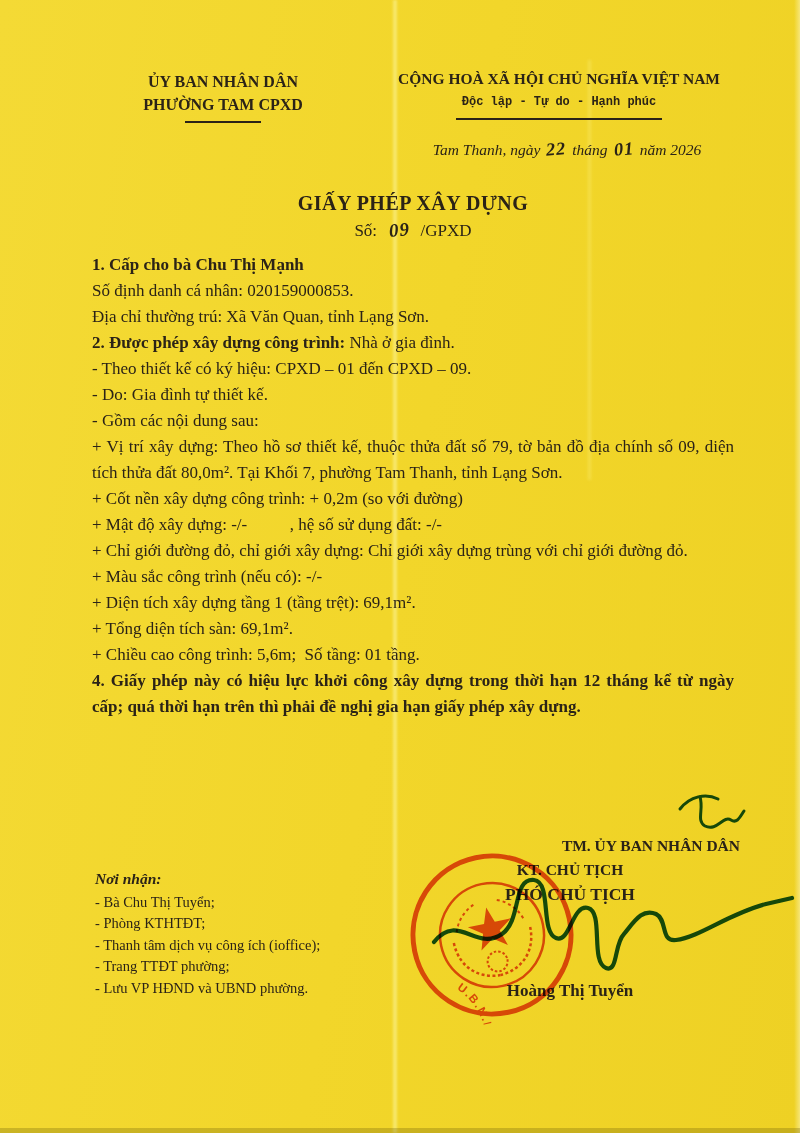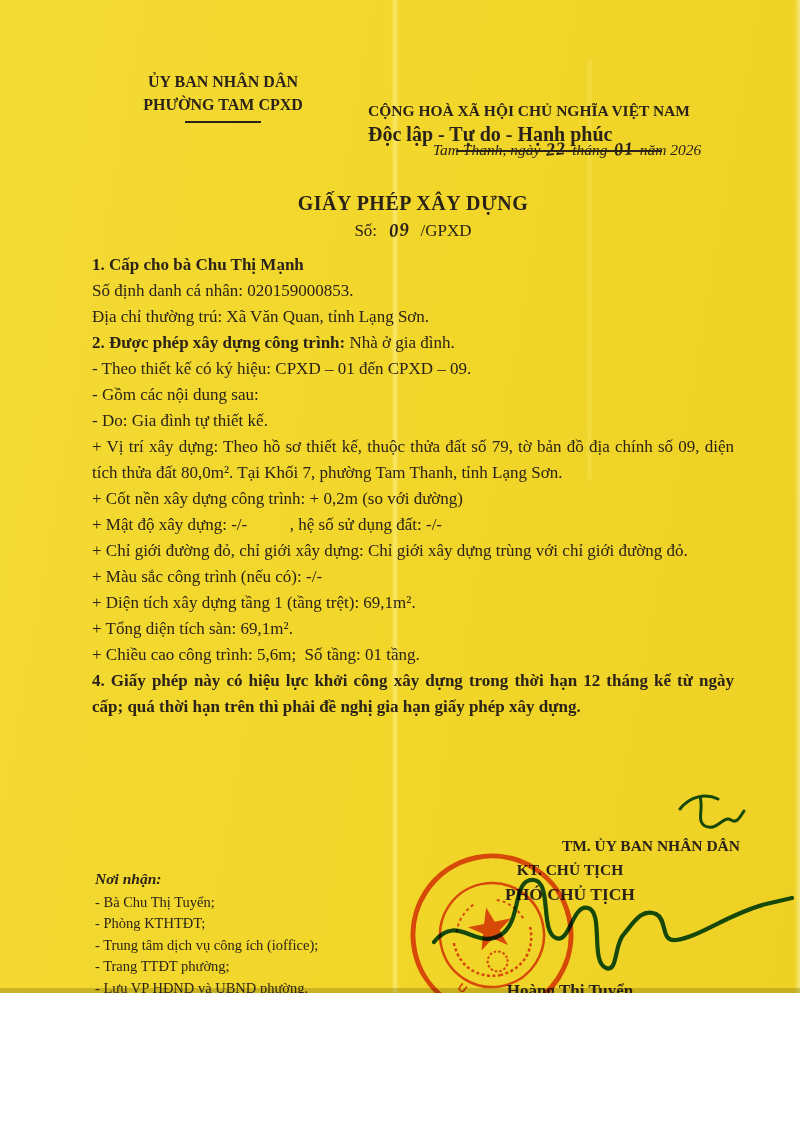--- a/index.html
+++ b/index.html
@@ -1,32 +1,32 @@
 <!DOCTYPE html>
 <html><head>
 <meta charset="utf-8">
 <style>
   html,body{margin:0;padding:0;}
   .page{
-    position:relative;width:800px;height:993px;overflow:hidden;
+    position:relative;width:800px;height:1133px;overflow:hidden;
     background:linear-gradient(100deg,#f4da35 0%,#f2d62a 50%,#eed124 100%);
     font-family:"Liberation Serif","DejaVu Serif",serif;
     color:#2b2317;
   }
   
   .fold-v{position:absolute;top:0;bottom:0;width:4px;background:#f9eb74;opacity:.85;filter:blur(1px);}
   .fold-v2{position:absolute;top:60px;height:420px;width:3px;background:#f8e968;opacity:.5;filter:blur(1.5px);}
   .bottom-edge{position:absolute;left:0;right:0;bottom:0;height:5px;background:rgba(110,95,10,.30);}
   .right-edge{position:absolute;top:0;bottom:0;right:0;width:6px;background:linear-gradient(90deg,rgba(255,255,255,0),rgba(255,250,200,.5));}
 
   .hdr-left{position:absolute;left:78px;top:70px;width:290px;text-align:center;font-weight:bold;font-size:16px;line-height:23px;}
   .hdr-left .rule{width:76px;height:2px;background:#2b2317;margin:5px auto 0;}
-  .hdr-right{position:absolute;left:368px;top:68px;width:382px;font-weight:bold;margin-top:32px;}
+  .hdr-right{position:absolute;left:368px;top:68px;width:382px;text-align:center;font-weight:bold;}
   .hdr-right .l1{font-size:15.5px;line-height:22px;}
-  .hdr-right .l2{font-size:20px;line-height:24px;}
+  .hdr-right .l2{font-size:12px;line-height:24px;font-family:Liberation Mono, monospace;}
   .hdr-right .rule{width:206px;height:2px;background:#2b2317;margin:4px auto 0;}
   .dateline{position:absolute;left:392px;top:139px;width:350px;text-align:center;font-style:italic;font-size:15.5px;}
   .hand{display:inline-block;font-style:italic;font-weight:bold;transform:rotate(-5deg);font-size:1.18em;letter-spacing:1px;margin:0 2px;}
 
   .doc-title{position:absolute;left:92px;top:186px;width:642px;text-align:center;font-weight:bold;font-size:20px;letter-spacing:.5px;margin-top:6px;}
   .doc-no{position:absolute;left:92px;top:219px;width:642px;text-align:center;font-size:17px;}
   .doc-no .hand{font-size:19px;margin:0 6px 0 8px;}
 
   .body-text{position:absolute;left:92px;top:252px;width:642px;font-size:17px;line-height:26px;}
   .para{margin:0;}
@@ -79,22 +79,22 @@
     <span class="hand">09</span>
     <span>/GPXD</span>
   </div>
 
   <div class="body-text">
       <div class="para"><span class="b">1. Cấp cho bà Chu Thị Mạnh</span></div>
       <div class="para"><span>Số định danh cá nhân: 020159000853.</span></div>
       <div class="para"><span>Địa chỉ thường trú: Xã Văn Quan, tỉnh Lạng Sơn.</span></div>
       <div class="para"><span class="b">2. Được phép xây dựng công trình: </span><span>Nhà ở gia đình.</span></div>
       <div class="para"><span>- Theo thiết kế có ký hiệu: CPXD – 01 đến CPXD – 09.</span></div>
+      <div class="para"><span>- Do: Gia đình tự thiết kế.</span></div>
       <div class="para"><span>- Gồm các nội dung sau:</span></div>
-      <div class="para"><span>- Do: Gia đình tự thiết kế.</span></div>
       <div class="para justify"><span>+ Vị trí xây dựng: Theo hồ sơ thiết kế, thuộc thửa đất số 79, tờ bản đồ địa chính số 09, diện tích thửa đất 80,0m². Tại Khối 7, phường Tam Thanh, tỉnh Lạng Sơn.</span></div>
       <div class="para"><span>+ Cốt nền xây dựng công trình: + 0,2m (so với đường)</span></div>
       <div class="para"><span>+ Mật độ xây dựng:  -/-&nbsp;&nbsp;&nbsp;&nbsp;&nbsp;&nbsp;&nbsp;&nbsp;&nbsp;&nbsp;, hệ số sử dụng đất:  -/-</span></div>
       <div class="para justify"><span>+ Chỉ giới đường đỏ, chỉ giới xây dựng: Chỉ giới xây dựng trùng với chỉ giới đường đỏ.</span></div>
       <div class="para"><span>+ Màu sắc công trình (nếu có):  -/-</span></div>
       <div class="para"><span>+ Diện tích xây dựng tầng 1 (tầng trệt): 69,1m².</span></div>
       <div class="para"><span>+ Tổng diện tích sàn: 69,1m².</span></div>
       <div class="para"><span>+ Chiều cao công trình: 5,6m;&nbsp; Số tầng: 01 tầng.</span></div>
       <div class="para justify"><span class="b">4. Giấy phép này có hiệu lực khởi công xây dựng trong thời hạn 12 tháng kể từ ngày cấp; quá thời hạn trên thì phải đề nghị gia hạn giấy phép xây dựng.</span></div>
     </div>
@@ -104,21 +104,21 @@
       <path d="M4,20 C14,7 30,4 42,10"></path>
       <path d="M24,8 C28,20 20,32 29,37 C41,43 47,26 55,31 C61,35 64,28 68,22"></path>
     </g>
   </svg>
 
   <div class="recipients">
     <div class="head">Nơi nhận:</div>
     <div>
         <div>- Bà Chu Thị Tuyển;</div>
         <div>- Phòng KTHTĐT;</div>
-        <div>- Trung tâm dịch vụ công ích (ioffice);</div>
+        <div>- Thanh tâm dịch vụ công ích (ioffice);</div>
         <div>- Trang TTĐT phường;</div>
         <div>- Lưu VP HĐND và UBND phường.</div>
       </div>
   </div>
 
   <div class="signblock">
     <div class="s1">TM. ỦY BAN NHÂN DÂN</div>
     <div class="s2">KT. CHỦ TỊCH</div>
     <div class="s3">PHÓ CHỦ TỊCH</div>
   </div>

